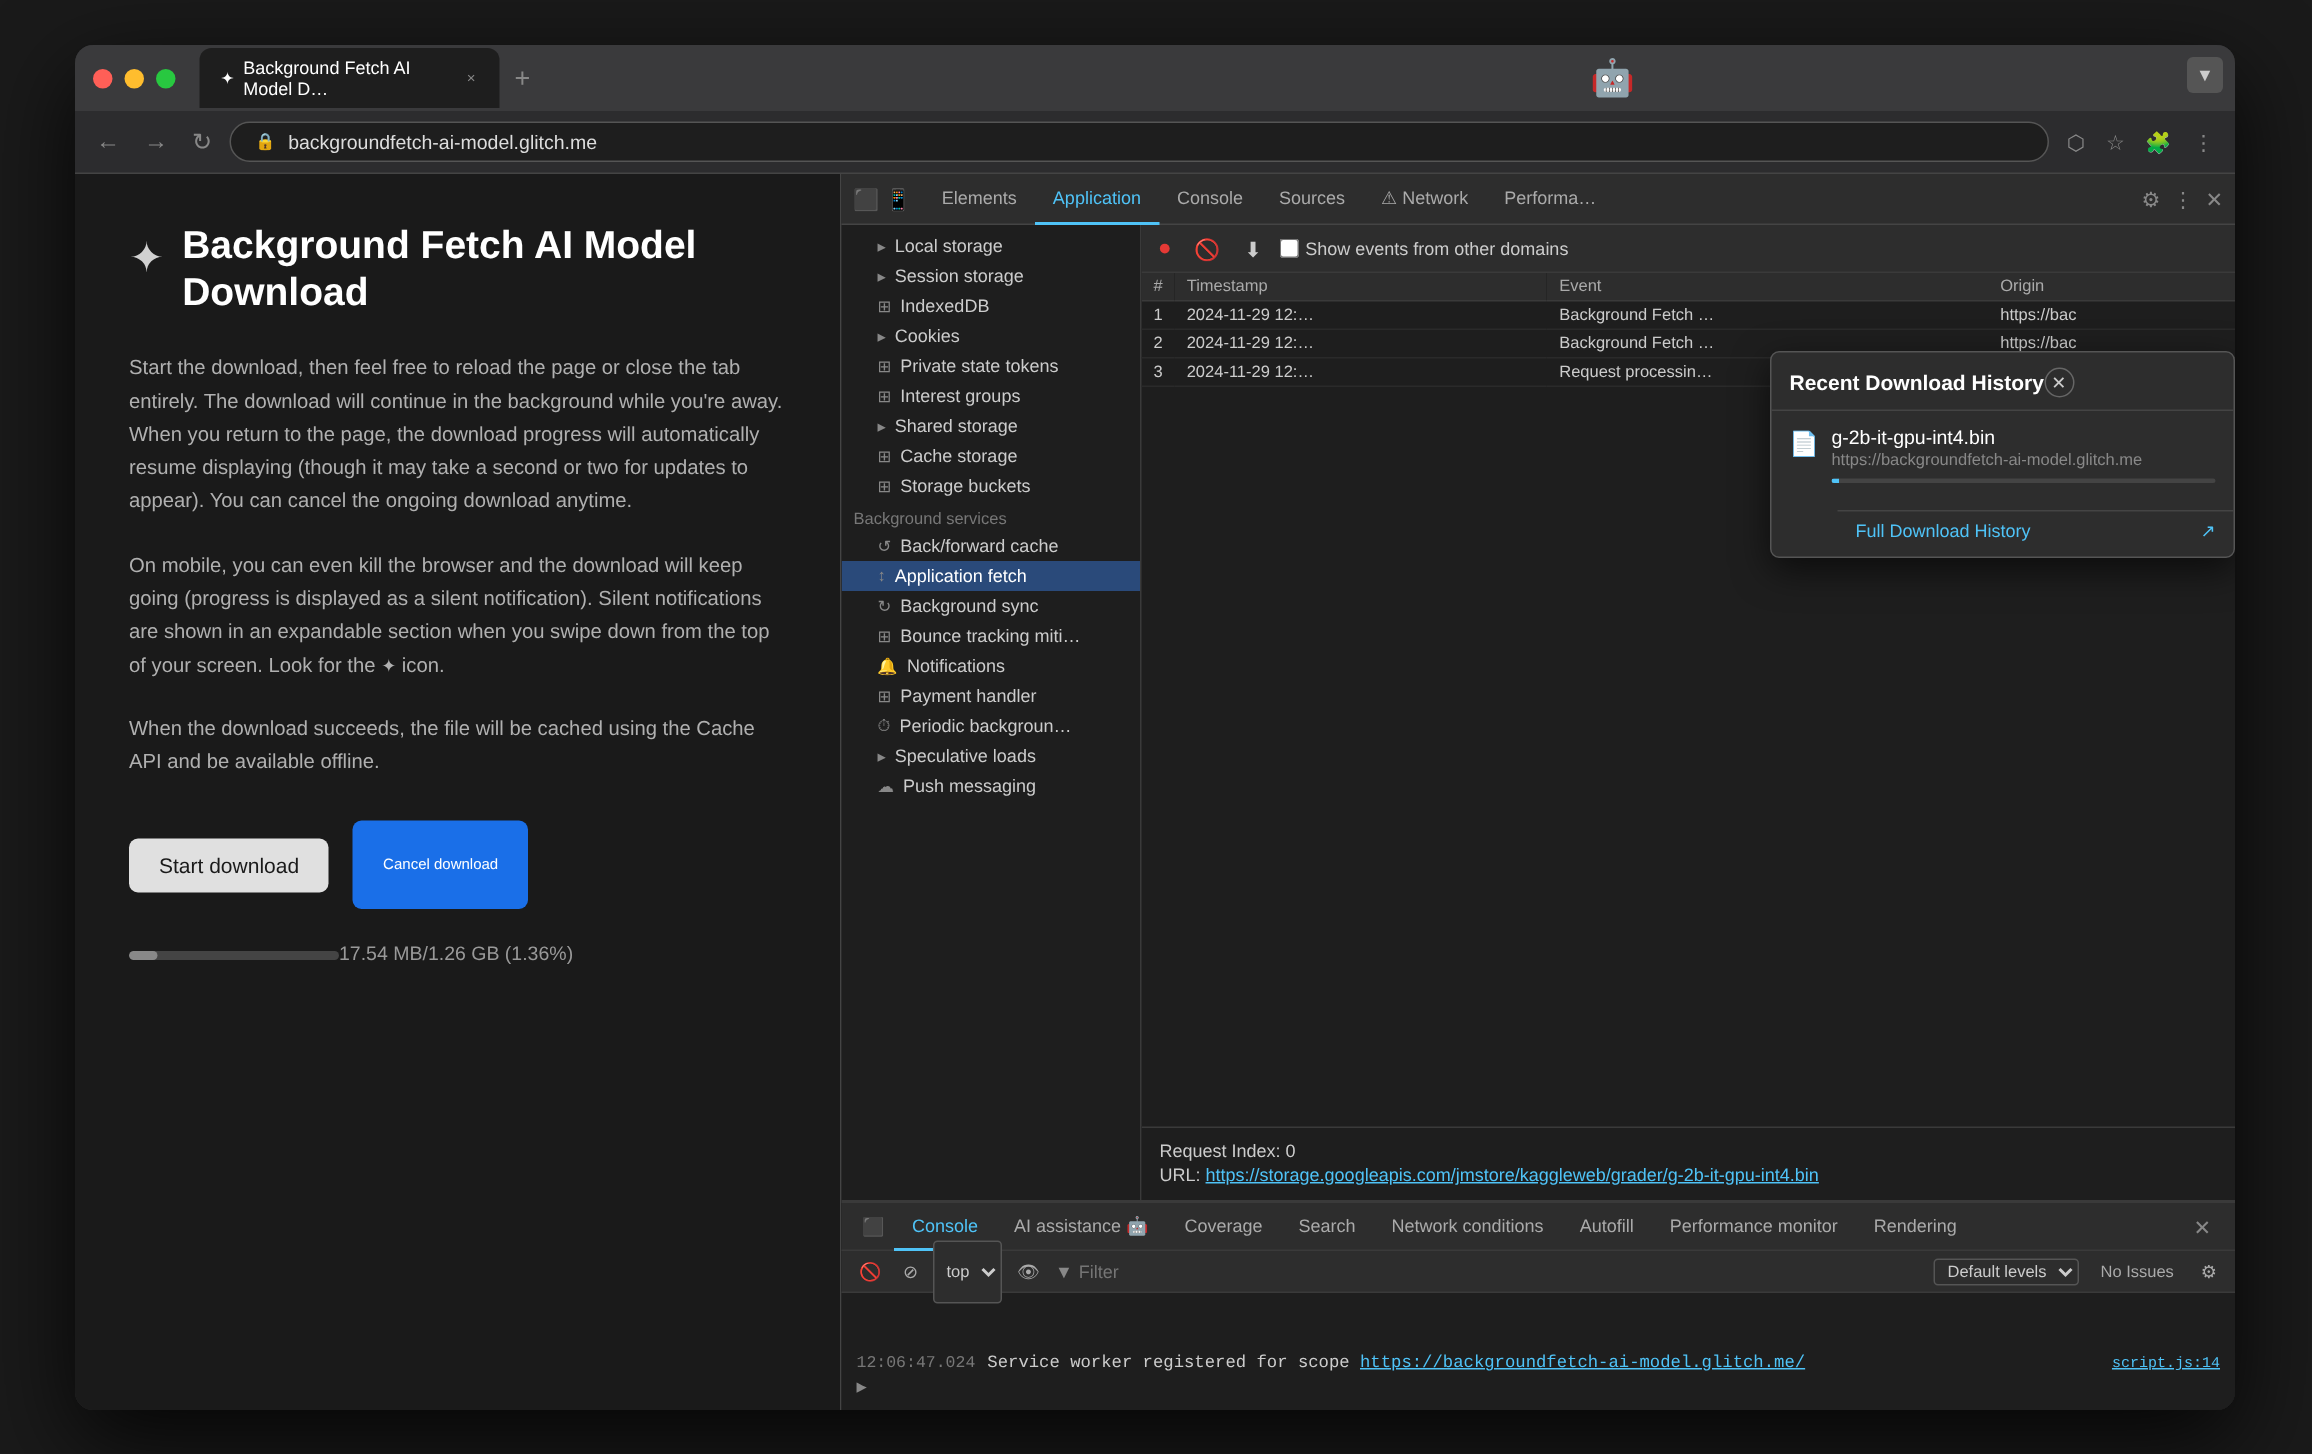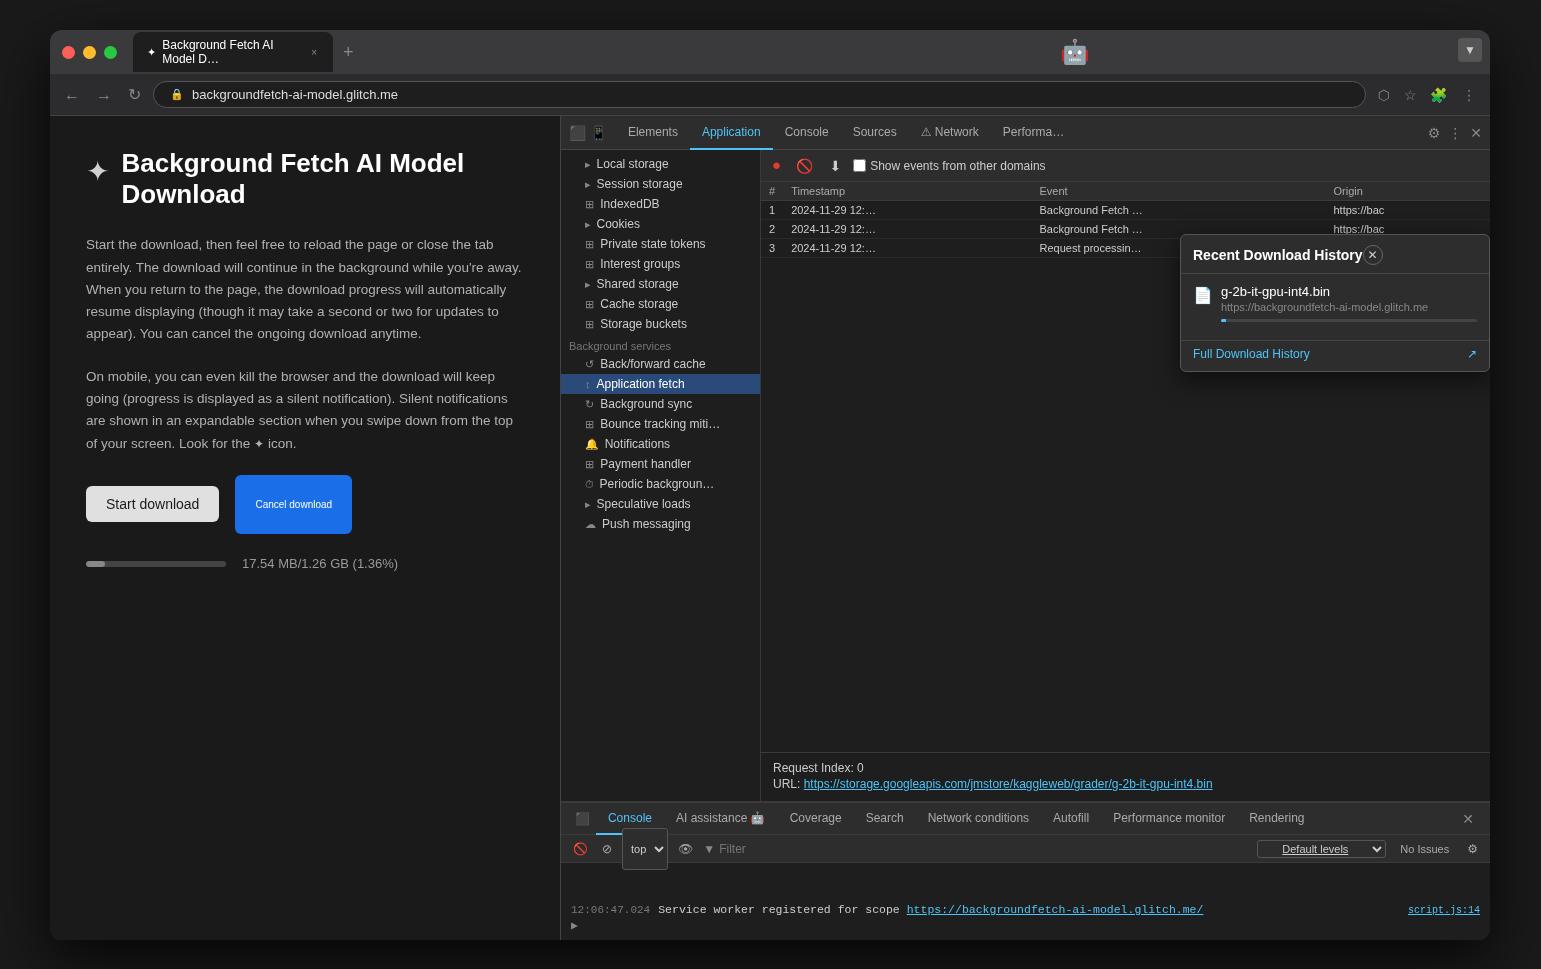--- a/index.html
+++ b/index.html
@@ -225,21 +225,21 @@
       border: none;
       padding: 24px 20px;
       border-radius: 6px;
       font-size: 10px;
       cursor: pointer;
       font-weight: 500;
     }
     .progress-row {
       display: flex;
       align-items: center;
-      gap: 16px;
+      gap: 0;
       margin-top: 4px;
     }
     .progress-bar-container {
       width: 140px;
       height: 6px;
       background: #444;
       border-radius: 3px;
       overflow: hidden;
     }
     .progress-bar-fill {
@@ -496,20 +496,21 @@
       height: 100%;
       background: #4fc3f7;
       width: 2%;
     }
     .rdh-footer {
       padding: 6px 12px 10px;
       border-top: 1px solid #444;
       display: flex;
       align-items: flex-end;
       justify-content: space-between;
+      margin-left: 44px;
     }
     .rdh-full-history {
       color: #4fc3f7;
       font-size: 12px;
       cursor: pointer;
       text-decoration: none;
     }
 
     
     .devtools-console {
@@ -564,25 +565,24 @@
       color: #aaa;
       font-size: 12px;
       cursor: pointer;
       padding: 2px 4px;
     }
     .console-level-select {
       background: #2d2d2d;
       border: 1px solid #555;
       color: #ccc;
       font-size: 11px;
-      padding: 1px 20px;
+      padding: 1px 4px;
       border-radius: 3px;
       cursor: pointer;
       margin-left: auto;
-      text-decoration: underline;
     }
     .console-issues {
       font-size: 11px;
       color: #aaa;
       padding: 0 8px;
     }
     .console-body {
       padding: 6px 10px;
       font-family: 'Courier New', monospace;
       font-size: 11.5px;
@@ -673,20 +673,21 @@
 
     <div class="webpage">
       <div class="page-title">
         <span class="page-title-icon">✦</span>
         <h1>Background Fetch AI Model Download</h1>
       </div>
       <p class="page-desc">Start the download, then feel free to reload the page or close the tab entirely. The download will continue in the background while you're away. When you return to the page, the download progress will automatically resume displaying (though it may take a second or two for updates to appear). You can cancel the ongoing download anytime.</p>
       <p class="page-desc2">
         <span>On mobile, you can even kill the browser and the download will keep going (progress is displayed as a silent notification). Silent notifications are shown in an expandable section when you swipe down from the top of your screen. Look for the </span><span class="inline-icon">✦</span><span> icon.</span>
       </p>
+      <p class="page-desc3">When the download succeeds, the file will be cached using the Cache API and be available offline.</p>
       <div class="button-row">
         <button class="btn-start">Start download</button>
         <button class="btn-cancel">Cancel download</button>
       </div>
       <div class="progress-row">
         <div class="progress-bar-container">
           <div class="progress-bar-fill" style="width: 13.6%;"></div>
         </div>
         <span class="progress-text">17.54 MB/1.26 GB (1.36%)</span>
       </div>

